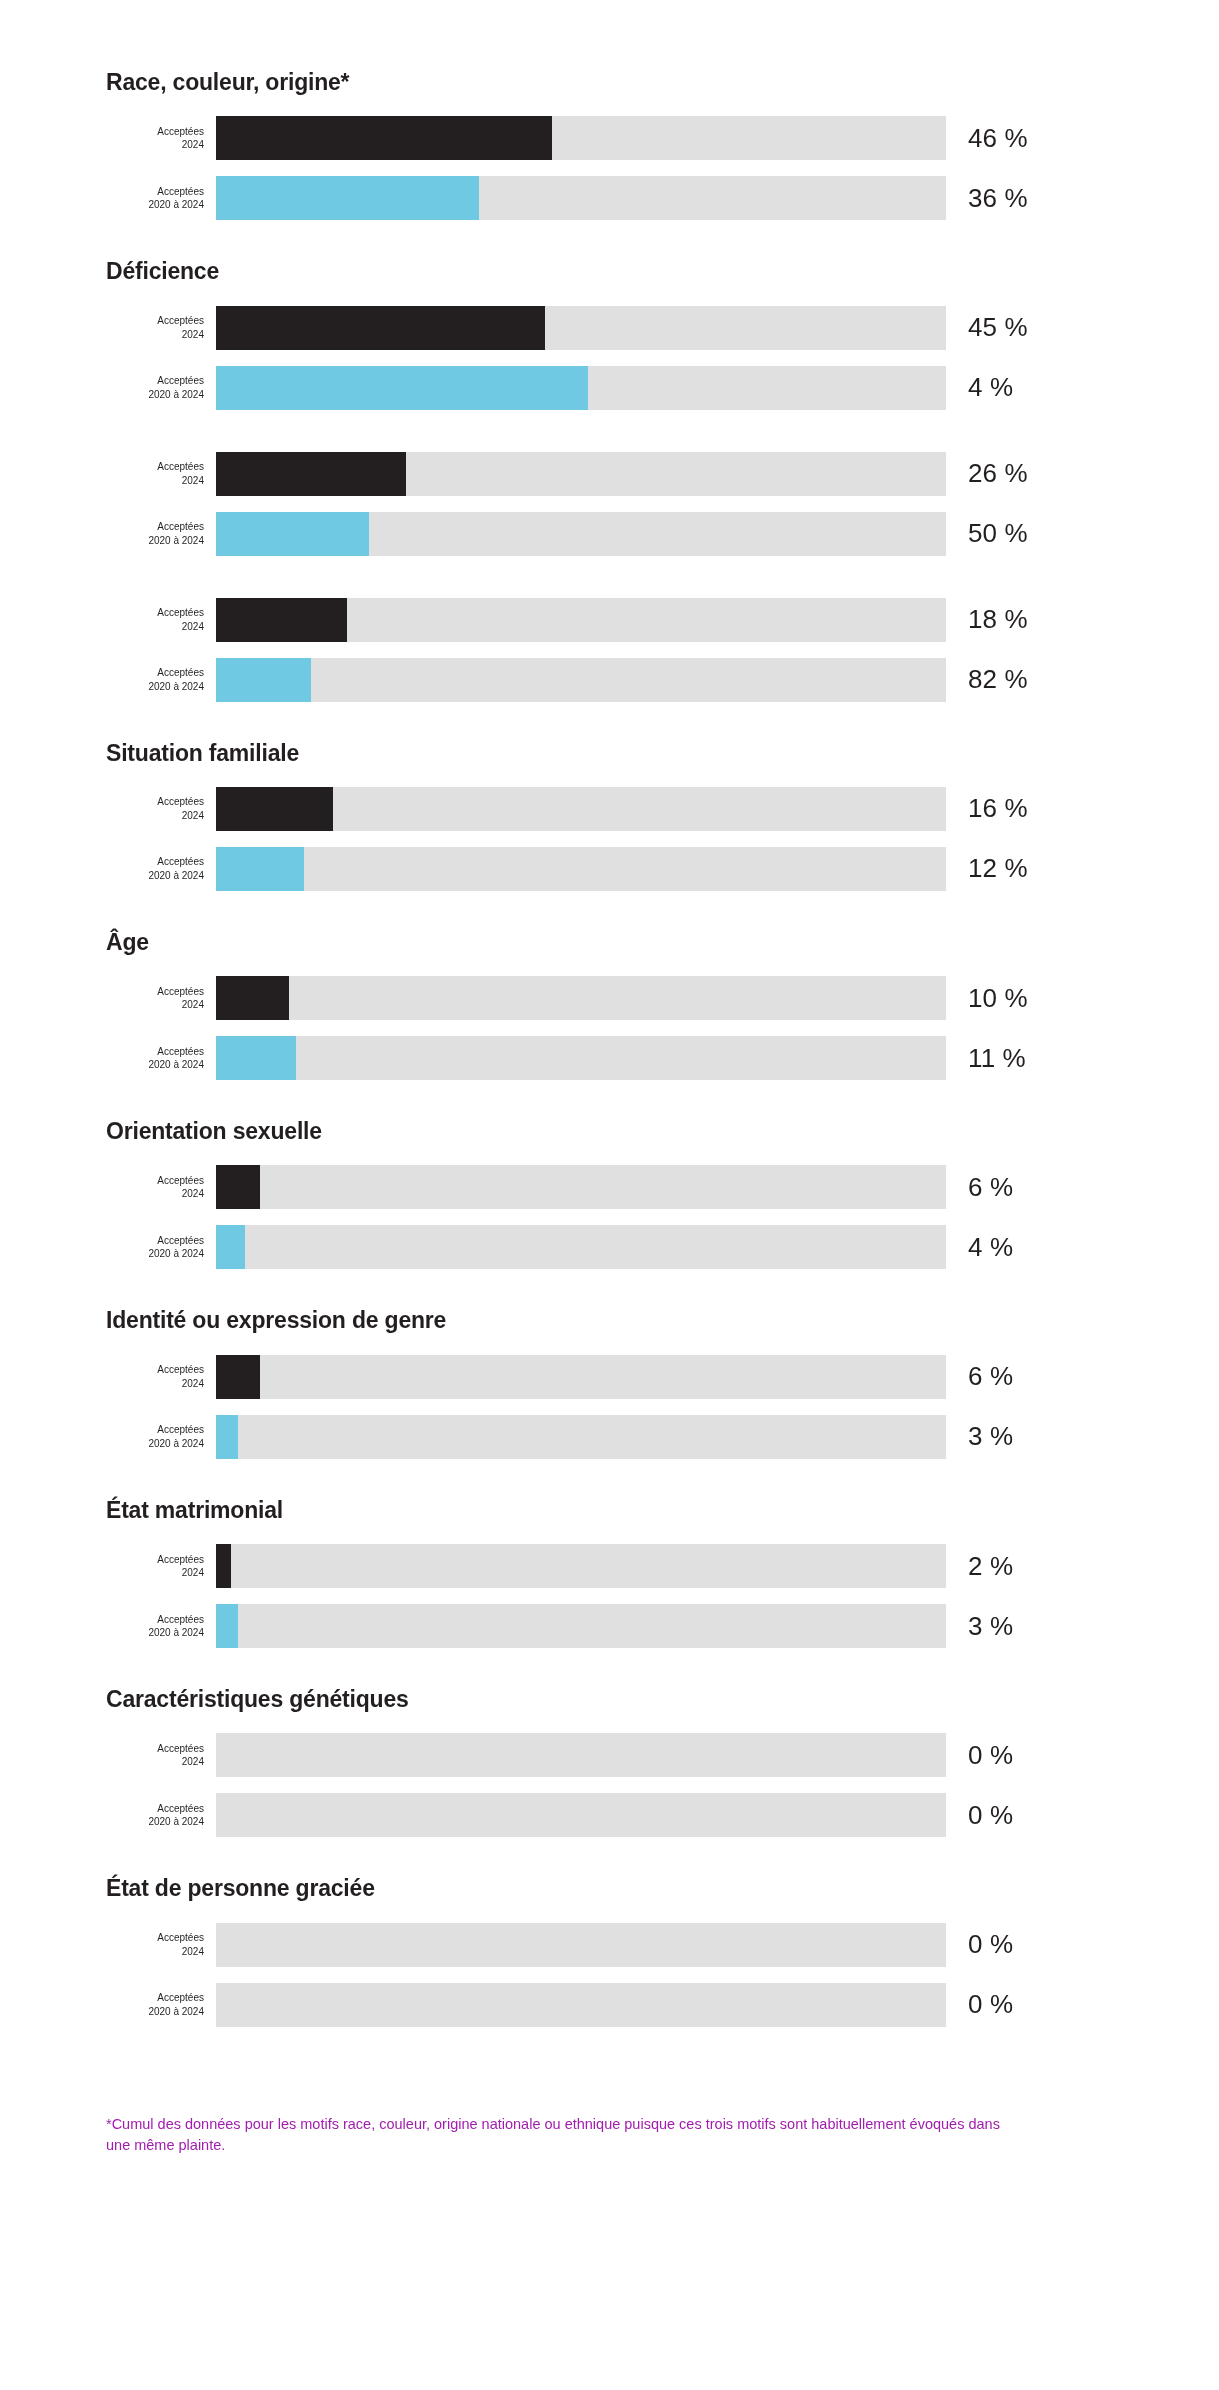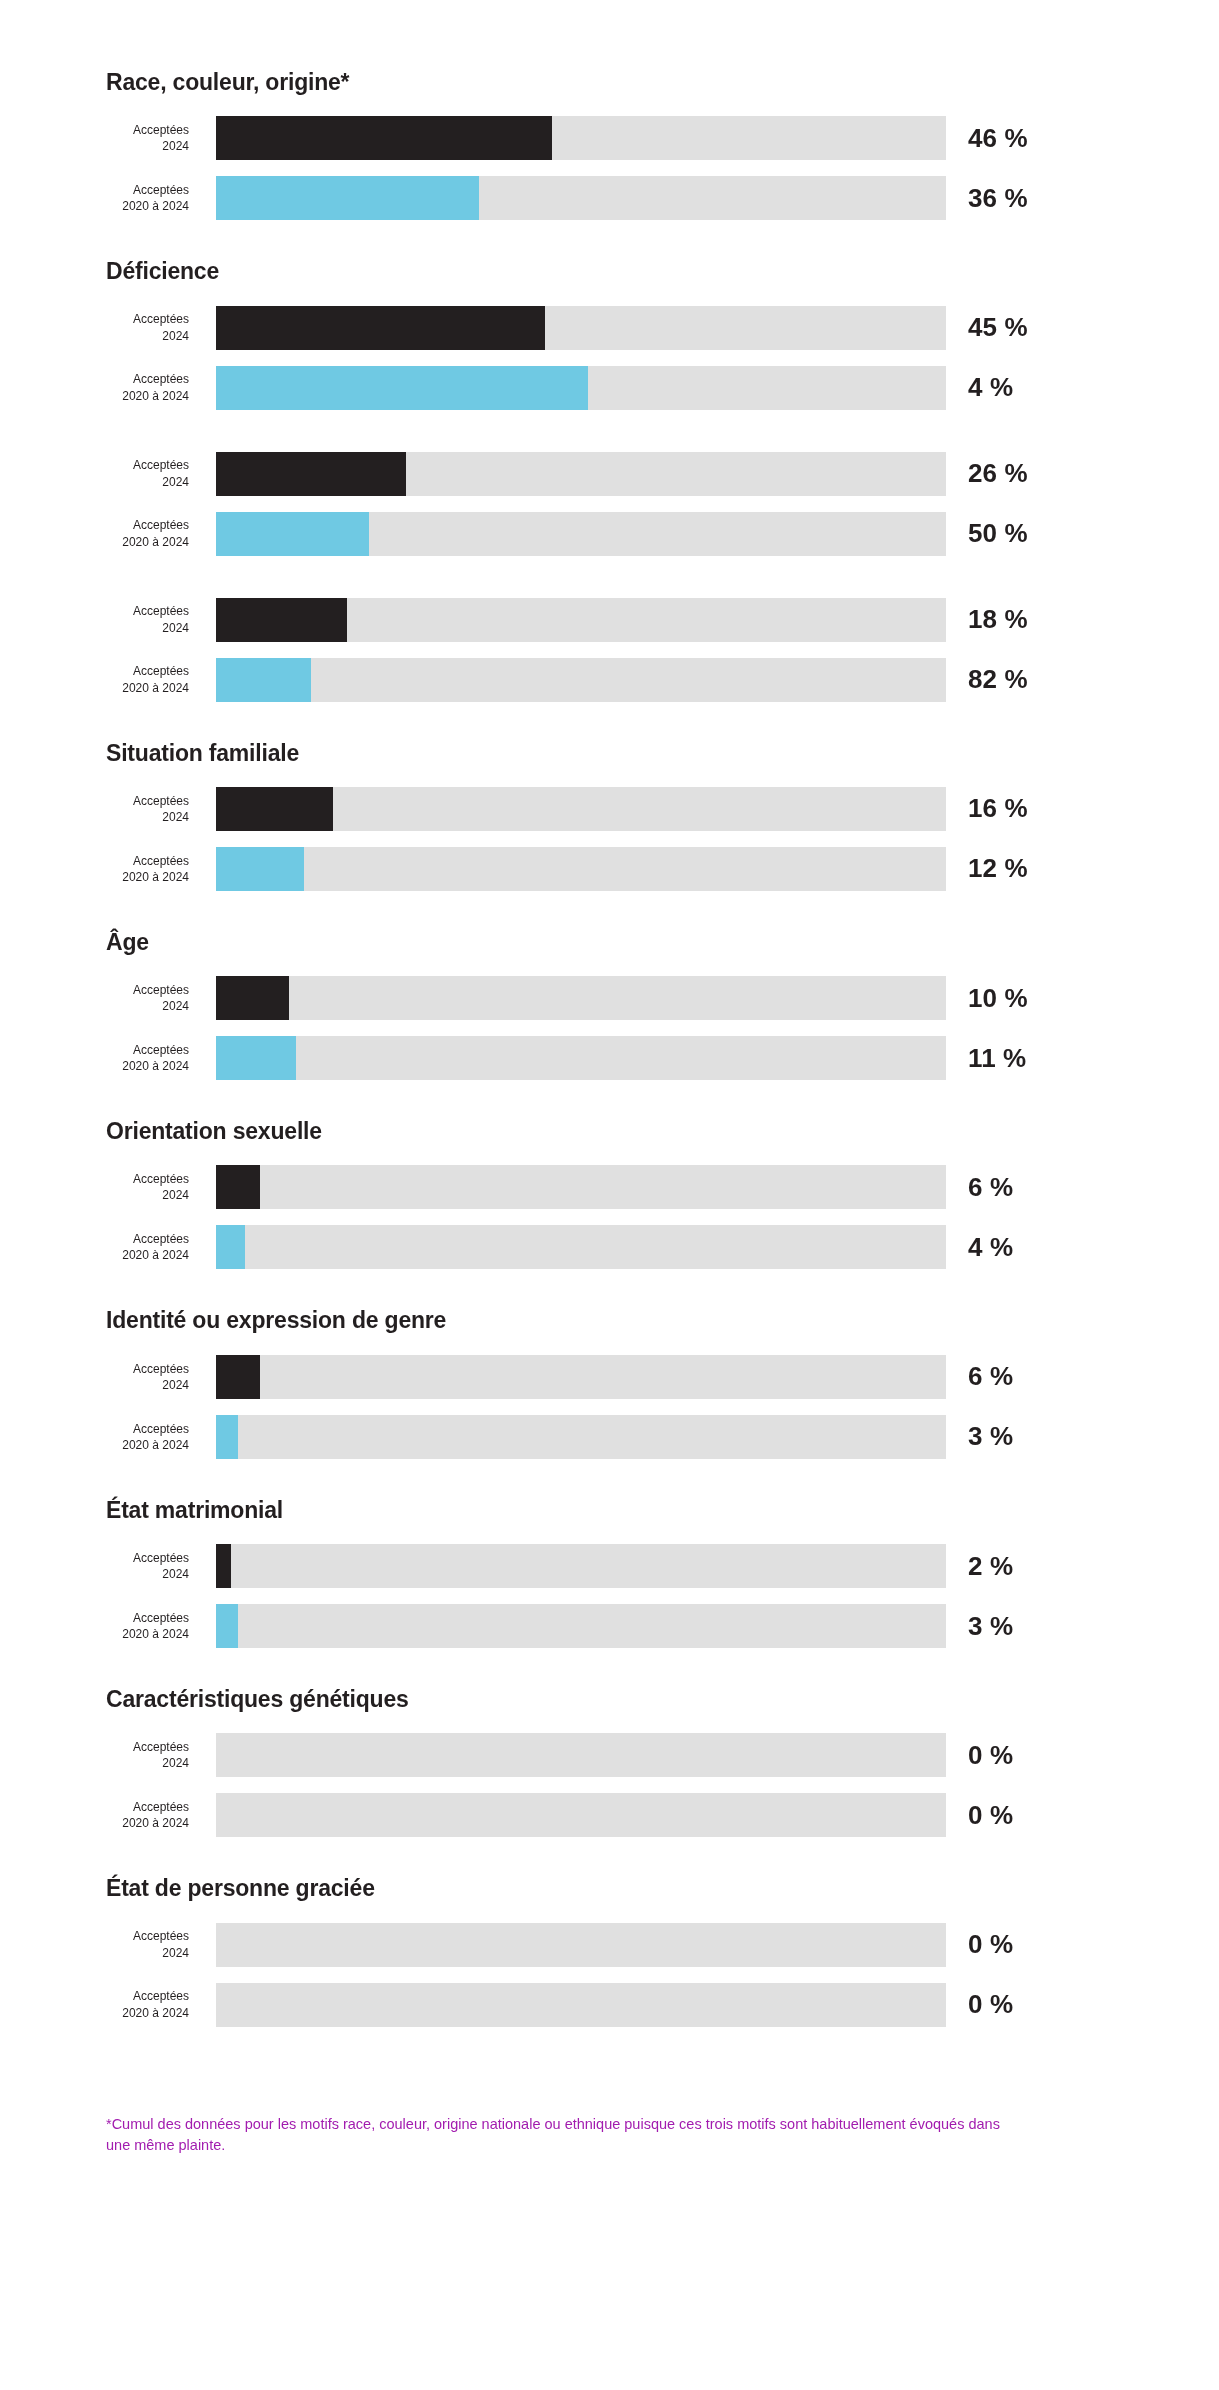--- a/index.html
+++ b/index.html
@@ -44,23 +44,23 @@
     align-items: center;
     height: 50px;
     margin-bottom: 10px;
   }
   .bar-row:last-child { margin-bottom: 0; }
 
   .bar-label {
     width: 110px;
     margin-left: 106px;
     text-align: right;
-    padding-right: 27px;
+    padding-right: 12px;
     box-sizing: border-box;
-    font-size: 12px;
+    font-size: 10px;
     line-height: 1.35;
     color: #231f20;
     white-space: pre-line;
   }
 
   .bar-track {
     position: relative;
     width: 730px;
     height: 44px;
     background: #e0e0e0;
@@ -73,21 +73,21 @@
     top: 0;
     bottom: 0;
     height: 100%;
   }
   .bar-fill.dark { background: #231f20; }
   .bar-fill.blue { background: #6fc9e3; }
 
   .bar-value {
     margin-left: 22px;
     font-size: 26px;
-    font-weight: bold;
+    font-weight: normal;
     color: #231f20;
     white-space: nowrap;
     letter-spacing: 0.1px;
   }
 
   .footnote {
     margin: 48px 0 0 106px;
     width: 900px;
     font-size: 14.5px;
     line-height: 1.5;

